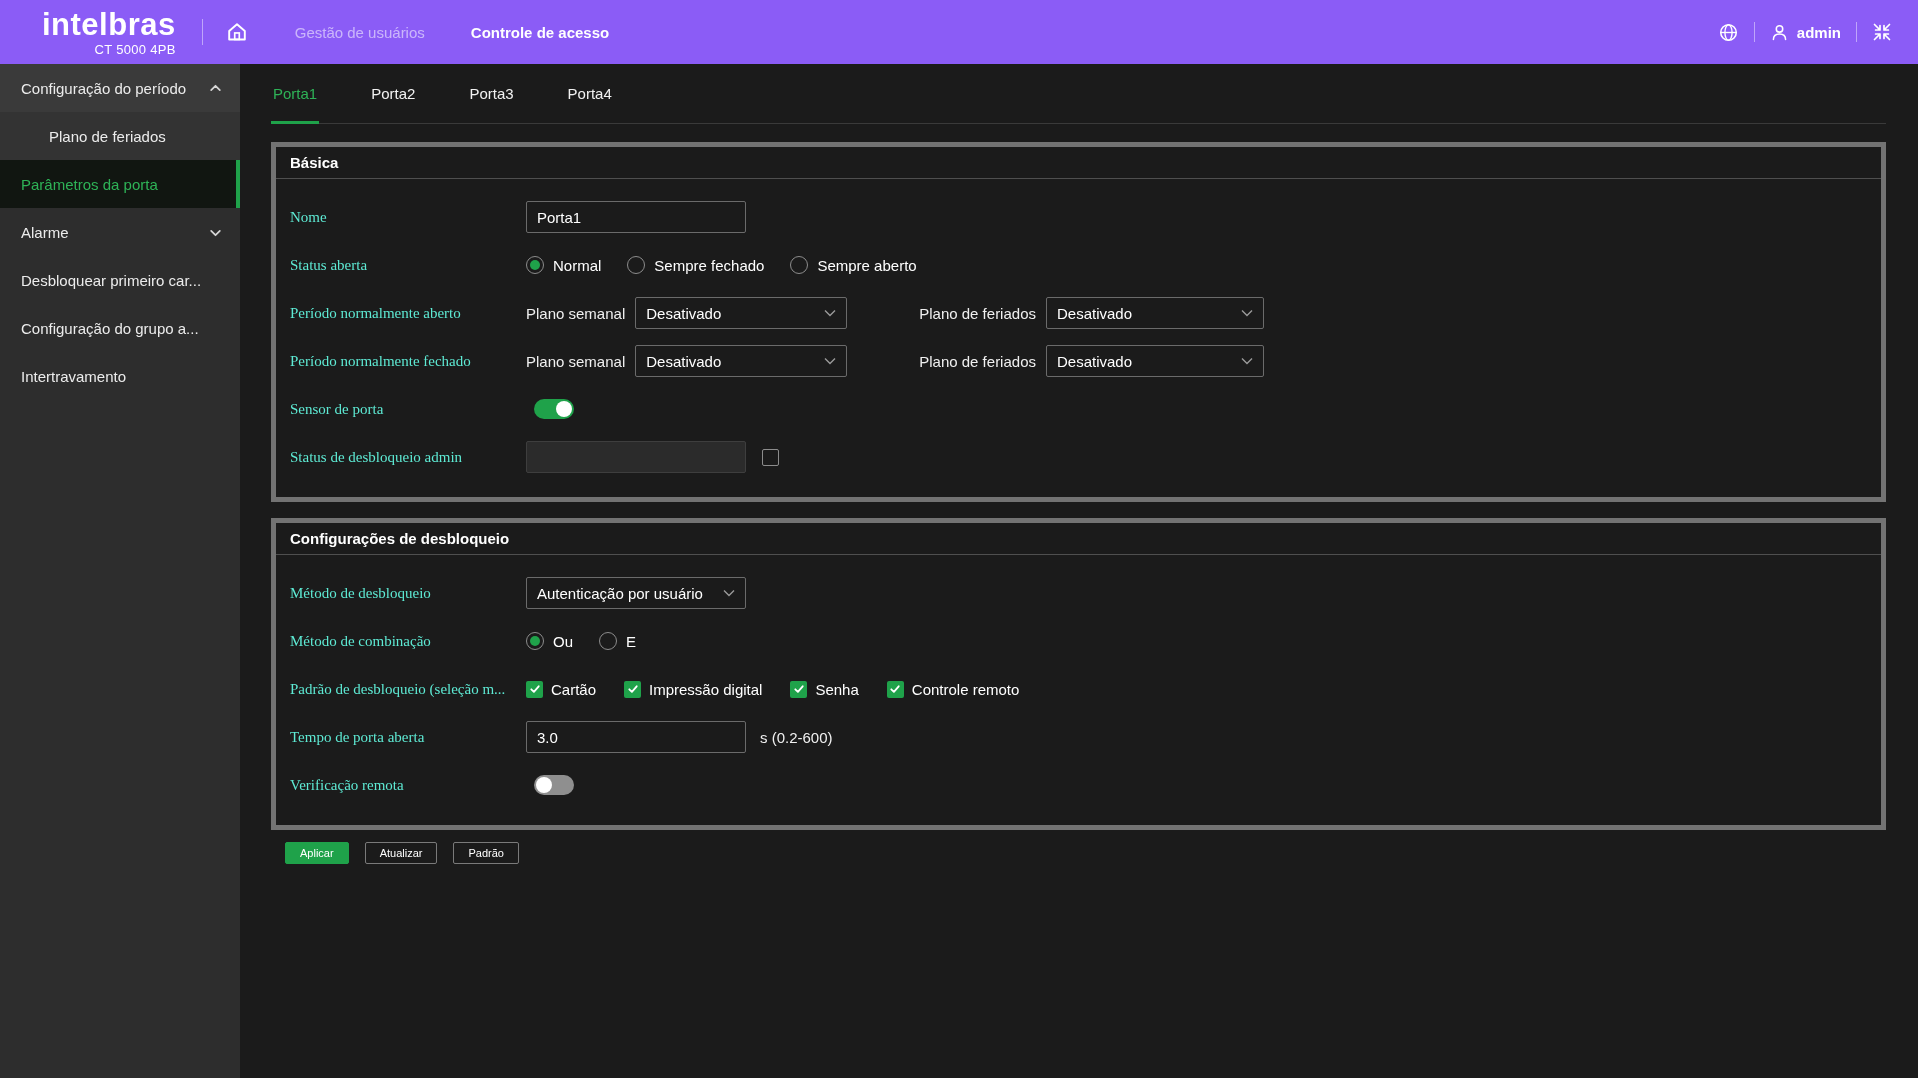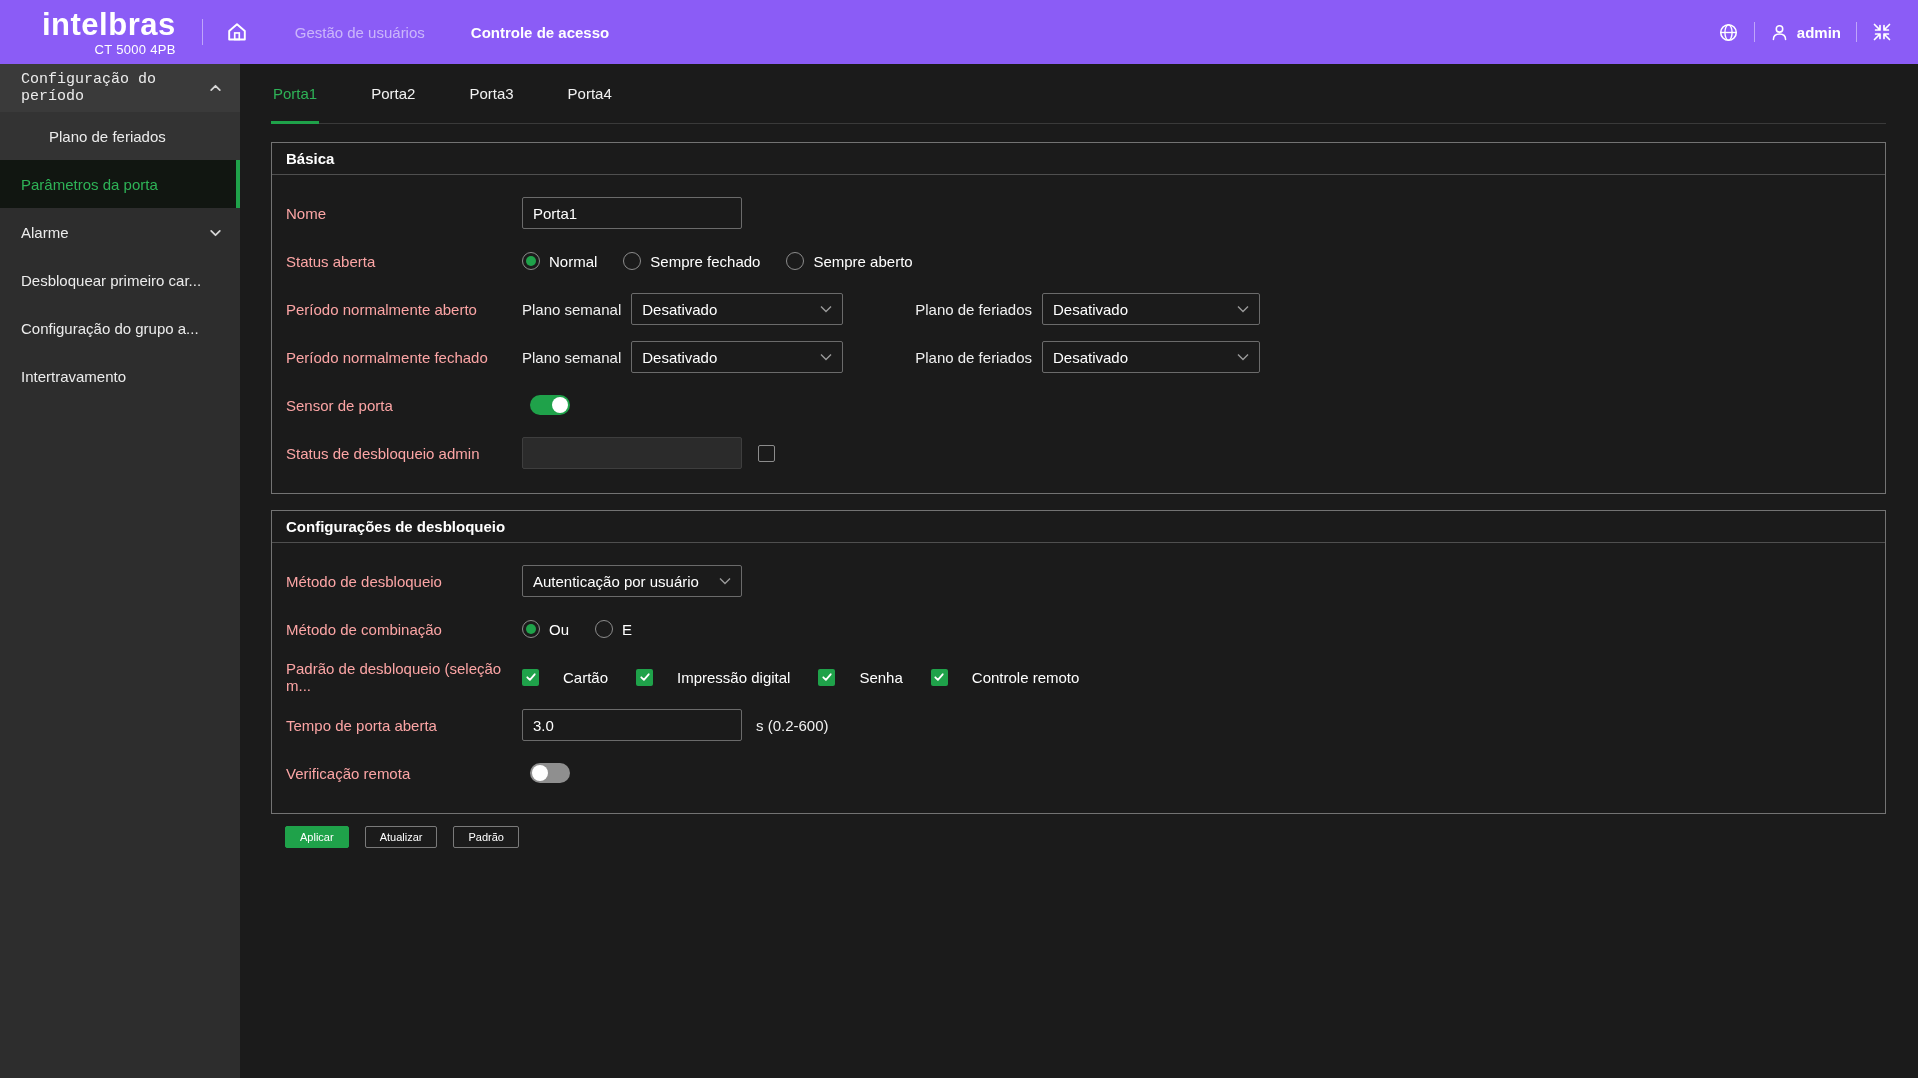--- a/index.html
+++ b/index.html
@@ -18,53 +18,53 @@
   .hnav.active { font-weight:bold; }
   .hspacer { flex:1; }
   .hright { display:flex; align-items:center; margin-right:26px; }
   .hicon { display:flex; align-items:center; cursor:pointer; }
   .hright .hsep2 { width:1px; height:20px; background:rgba(255,255,255,.45); margin:0 15px; }
   .admin-name { margin-left:8px; font-weight:bold; }
 
   
   .sidebar { position:absolute; top:64px; left:0; bottom:0; width:240px; background:#2d2d2d; }
   .sitem { height:48px; display:flex; align-items:center; padding:0 18px 0 21px; color:#ececec; cursor:pointer; position:relative; }
-  .sitem.group { background:#3a3a3a; justify-content:space-between;font-family:Liberation Mono, monospace; }
+  .sitem.group { background:#3a3a3a; justify-content:space-between; }
   .sitem.sub { background:#333333; padding-left:49px; }
   .sitem.selected { background:#111611; color:#2eb357; }
   .sitem.selected::after { content:""; position:absolute; right:0; top:0; bottom:0; width:4px; background:#1fa24a; }
   .sitem.group2 { justify-content:space-between; }
   .chev { display:flex; align-items:center; }
 
   
   .main { position:absolute; left:240px; top:64px; right:0; bottom:0; background:#1b1b1b; }
   .tabs { height:60px; display:flex; align-items:stretch; margin:0 32px 0 31px; border-bottom:1px solid #3a3a3a; }
   .tab { display:flex; align-items:center; margin-left:2px; margin-right:52px; position:relative; cursor:pointer; color:#f2f2f2; }
   .tab.active { color:#2eb357; }
   .tab.active::after { content:""; position:absolute; left:-2px; right:-2px; bottom:-1px; height:3px; background:#1fa24a; }
 
-  .panel { margin:18px 32px 0 31px; border:1px solid #737373; }
+  .panel { margin:18px 32px 0 31px; border:5px solid #737373; }
   .panel.second { margin-top:16px; }
   .panel-header { height:32px; display:flex; align-items:center; padding:0 14px; font-weight:bold; border-bottom:1px solid #4f4f4f; }
   .panel-body { padding:14px 0 16px; }
   .frow { min-height:48px; display:flex; align-items:center; padding-left:14px; }
-  .flabel { width:236px; flex:none; color:#fca5a5; }
+  .flabel { width:236px; flex:none; color:#5eead4;font-family:Liberation Serif, serif; }
 
   .tinput { width:220px; height:32px; background:transparent; border:1px solid #6b6b6b; border-radius:2px; color:#fff; padding:0 10px; font-size:15px; font-family:"Liberation Sans", sans-serif; outline:none; }
   .tinput.disabled { background:#2b2b2b; border-color:#3e3e3e; }
   .dd { height:32px; border:1px solid #6b6b6b; border-radius:2px; display:flex; align-items:center; justify-content:space-between; padding:0 10px; cursor:pointer; }
   .dd.w220 { width:220px; } .dd.w215 { width:212px; } .dd.w218 { width:218px; }
   .sub-label { margin-right:10px; color:#f0f0f0; }
   .gap72 { margin-left:72px; }
 
   .radio-opt { display:flex; align-items:center; margin-right:26px; cursor:pointer; }
   .radio { width:18px; height:18px; border-radius:50%; border:1px solid #8c8c8c; margin-right:9px; position:relative; flex:none; }
   .radio.on::after { content:""; position:absolute; inset:3px; border-radius:50%; background:#1fa24a; }
 
-  .cb-opt { display:flex; align-items:center; margin-right:28px; cursor:pointer;gap:16px; }
+  .cb-opt { display:flex; align-items:center; margin-right:28px; cursor:pointer; }
   .cb { width:17px; height:17px; border-radius:2px; margin-right:8px; flex:none; display:flex; align-items:center; justify-content:center; }
   .cb.on { background:#1fa24a; }
   .cb.off { border:1px solid #8c8c8c; }
 
   .toggle { width:40px; height:20px; border-radius:10px; position:relative; margin-left:8px; cursor:pointer; flex:none; }
   .toggle.on { background:#1fa24a; }
   .toggle.off { background:#8f8f8f; }
   .toggle .knob { position:absolute; top:2px; width:16px; height:16px; border-radius:50%; background:#fff; }
   .toggle.on .knob { right:2px; }
   .toggle.off .knob { left:2px; }

